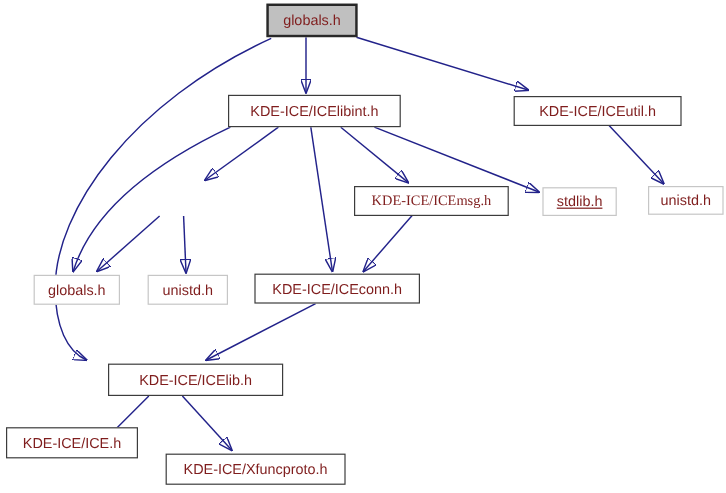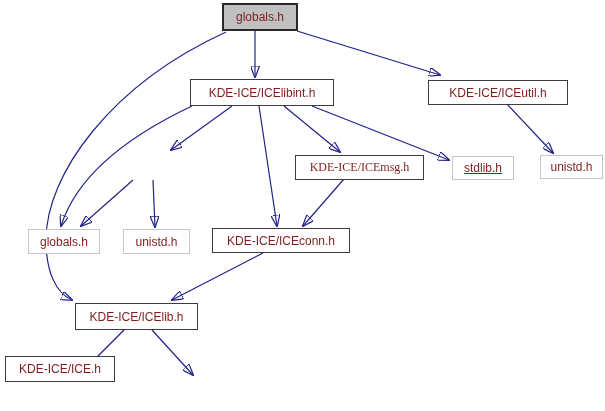--- a/index.html
+++ b/index.html
@@ -102,22 +102,25 @@
   </div>
 
   <div class="node system" style="left:123px; top:229px; width:67px; height:25px;">
     <span>unistd.h</span>
   </div>
 
   <div class="node" style="left:212px; top:228px; width:138px; height:25px;">
     <span>KDE-ICE/ICEconn.h</span>
   </div>
 
-  <div class="node" style="left:75px; top:303px; width:123px; height:27px;">
+  <div class="node" style="left:90px; top:303px; width:146px; height:27px;">
     <span>KDE-ICE/ICElib.h</span>
   </div>
 
   <div class="node" style="left:5px; top:356px; width:110px; height:26px;">
     <span>KDE-ICE/ICE.h</span>
   </div>
 
+  <div class="node" style="left:138px; top:378px; width:150px; height:26px;">
+    <span>KDE-ICE/Xfuncproto.h</span>
+  </div>
 
 </div>
 
 </body></html>

